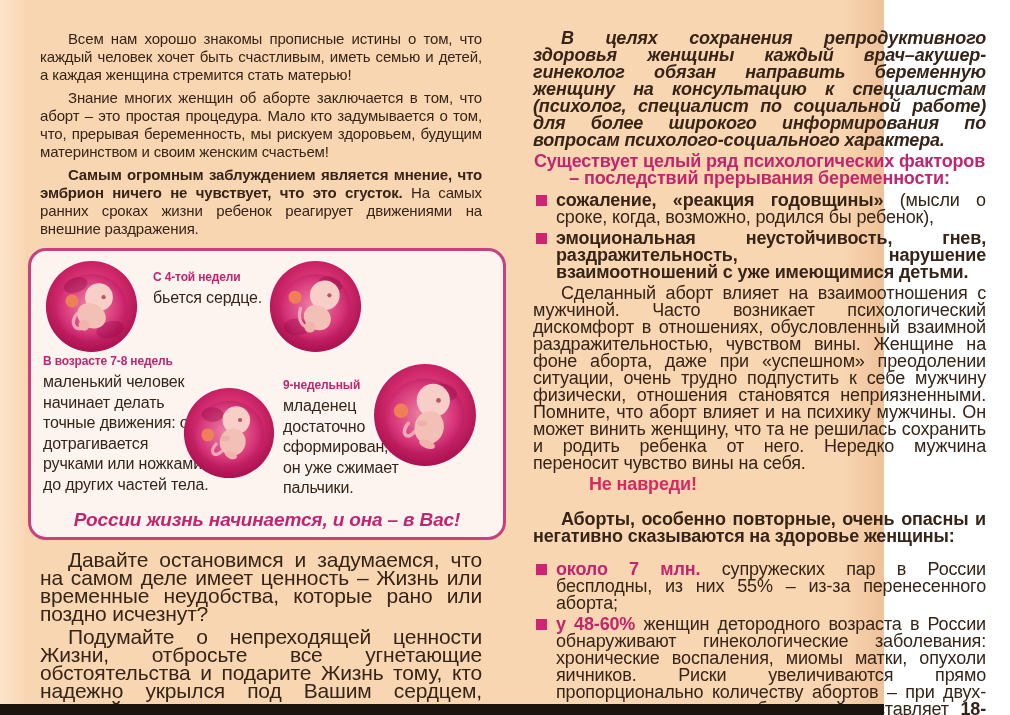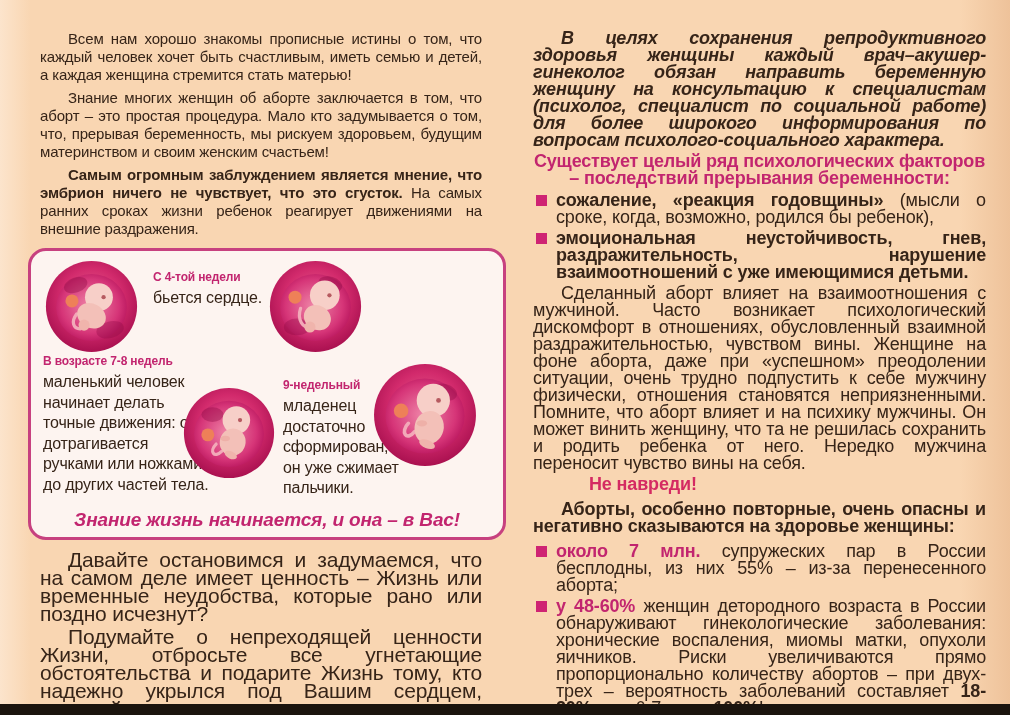--- a/index.html
+++ b/index.html
@@ -1,18 +1,18 @@
 <!DOCTYPE html>
 <html lang="ru"><head>
 <meta charset="utf-8">
 <style>
   html,body{margin:0;padding:0;}
   body{width:1010px;height:715px;overflow:hidden;
        font-family:"Liberation Sans","DejaVu Sans",sans-serif;}
-  .sheet{position:relative;width:1010px;height:715px;
+  .sheet{position:relative;width:884px;height:715px;
          background:linear-gradient(90deg,#fce4cc 0%,#f9d6b2 3%,#f9d6b2 95%,#eec29a 100%);
          color:#362418;letter-spacing:-0.15px;}
   .bottom-edge{position:absolute;left:0;bottom:0;width:100%;height:11px;background:#1b140e;}
 
   
   .left-top{position:absolute;left:40px;top:30px;width:442px;
             font-size:15px;line-height:18px;text-align:justify;}
   .left-bottom{position:absolute;left:40px;top:551px;width:442px;
                font-size:21px;line-height:18px;text-align:justify;}
   .para{margin:0 0 5px 0;text-indent:28px;}
@@ -29,21 +29,21 @@
   .boxfooter{position:absolute;left:0;right:0;top:258px;text-align:center;
              color:#c2256f;font-weight:bold;font-style:italic;font-size:19px;}
 
   
   .col-right{position:absolute;left:533px;top:30px;width:453px;
              font-size:18px;line-height:17px;text-align:justify;}
   .para-r{margin:0 0 3px 0;text-indent:28px;}
   .lead-para{font-weight:bold;font-style:italic;}
   .h-mag{color:#c2256f;font-weight:bold;text-align:center;text-indent:0;
          margin:4px 0 5px 0;}
-  .h-mag2{color:#d42a62;font-weight:bold;margin:4px 0 8px 28px;text-align:left;}
+  .h-mag2{color:#d42a62;font-weight:bold;margin:4px 0 18px 28px;text-align:left;}
   .bullet{display:flex;margin:0 0 4px 0;justify-content:space-between;}
   .bullet .sq{flex:0 0 11px;height:11px;background:#cf2473;margin:3px 9px 0 3px;}
   .bullet .bt{flex:1;text-align:justify;}
   .mag{color:#c2256f;font-weight:bold;}
 </style>
 </head>
 <body>
 
 <svg width="0" height="0" style="position:absolute" aria-hidden="true">
   <defs>
@@ -127,21 +127,21 @@
       <ellipse cx="68" cy="28" rx="13" ry="8" fill="#8e0a44" opacity="0.38" transform="rotate(14 68 28)"></ellipse>
       <circle cx="27" cy="46" r="7" fill="#ee8058"></circle>
       <path d="M40,66 C32,76 26,66 34,58" stroke="#f2a9b8" stroke-width="3.5" fill="none" stroke-linecap="round"></path>
       <circle cx="58" cy="36" r="16" fill="#f7cfc8"></circle>
       <ellipse cx="54" cy="62" rx="14" ry="16" fill="#f3c0b8" transform="rotate(14 54 62)"></ellipse>
       <ellipse cx="47" cy="58" rx="5" ry="3" fill="#eeb0a8"></ellipse>
       <ellipse cx="52" cy="78" rx="8" ry="4" fill="#f0b4ac" transform="rotate(22 52 78)"></ellipse>
       <circle cx="63" cy="36" r="2.3" fill="#b65a60"></circle>
     </svg>
 
-    <div class="boxfooter">Знание жизнь начинается, и она – в Вас!</div>
+    <div class="boxfooter">России жизнь начинается, и она – в Вас!</div>
   </div>
 
   <div class="left-bottom">
     <p class="para">Давайте остановимся и задумаемся, что на самом деле имеет ценность – Жизнь или временные неудобства, которые рано или поздно исчезнут?</p>
     <p class="para">Подумайте о непреходящей ценности Жизни, отбросьте все угнетающие обстоятельства и подарите Жизнь тому, кто надежно укрылся под Вашим сердцем, подумайте о материнстве, которое чаще всего является счастливым!</p>
   </div>
 
   <div class="col-right">
     <p class="para-r lead-para">В целях сохранения репродуктивного здоровья женщины каждый врач–акушер-гинеколог обязан направить беременную женщину на консультацию к специалистам (психолог, специалист по социальной работе) для более широкого информирования по вопросам психолого-социального характера.</p>
 
@@ -153,21 +153,21 @@
     </div>
     <div class="bullet">
       <span class="sq"></span>
       <div class="bt b">эмоциональная неустойчивость, гнев, раздражительность, нарушение взаимоотношений с уже имеющимися детьми.</div>
     </div>
 
     <p class="para-r">Сделанный аборт влияет на взаимоотношения с мужчиной. Часто возникает психологический дискомфорт в отношениях, обусловленный взаимной раздражительностью, чувством вины. Женщине на фоне аборта, даже при «успешном» преодолении ситуации, очень трудно подпустить к себе мужчину физически, отношения становятся неприязненными. Помните, что аборт влияет и на психику мужчины. Он может винить женщину, что та не решилась сохранить и родить ребенка от него. Нередко мужчина переносит чувство вины на себя.</p>
 
     <p class="para-r h-mag2">Не навреди!</p>
 
-    <p class="para-r b" style="margin-bottom:8px">Аборты, особенно повторные, очень опасны и негативно сказываются на здоровье женщины:</p>
+    <p class="para-r b" style="margin-bottom:16px">Аборты, особенно повторные, очень опасны и негативно сказываются на здоровье женщины:</p>
 
     <div class="bullet">
       <span class="sq"></span>
       <div class="bt"><span class="mag">около 7 млн.</span> <span>супружеских пар в России бесплодны, из них 55% – из-за перенесенного аборта;</span></div>
     </div>
     <div class="bullet">
       <span class="sq"></span>
       <div class="bt"><span class="mag">у 48-60%</span> <span>женщин детородного возраста в России обнаруживают гинекологические заболевания: хронические воспаления, миомы матки, опухоли яичников. Риски увеличиваются прямо пропорционально количеству абортов – при двух-трех – вероятность заболеваний составляет </span><span class="b">18-20%</span><span>, при 6-7 – все </span><span class="b">100%</span><span>!</span></div>
     </div>
   </div>

